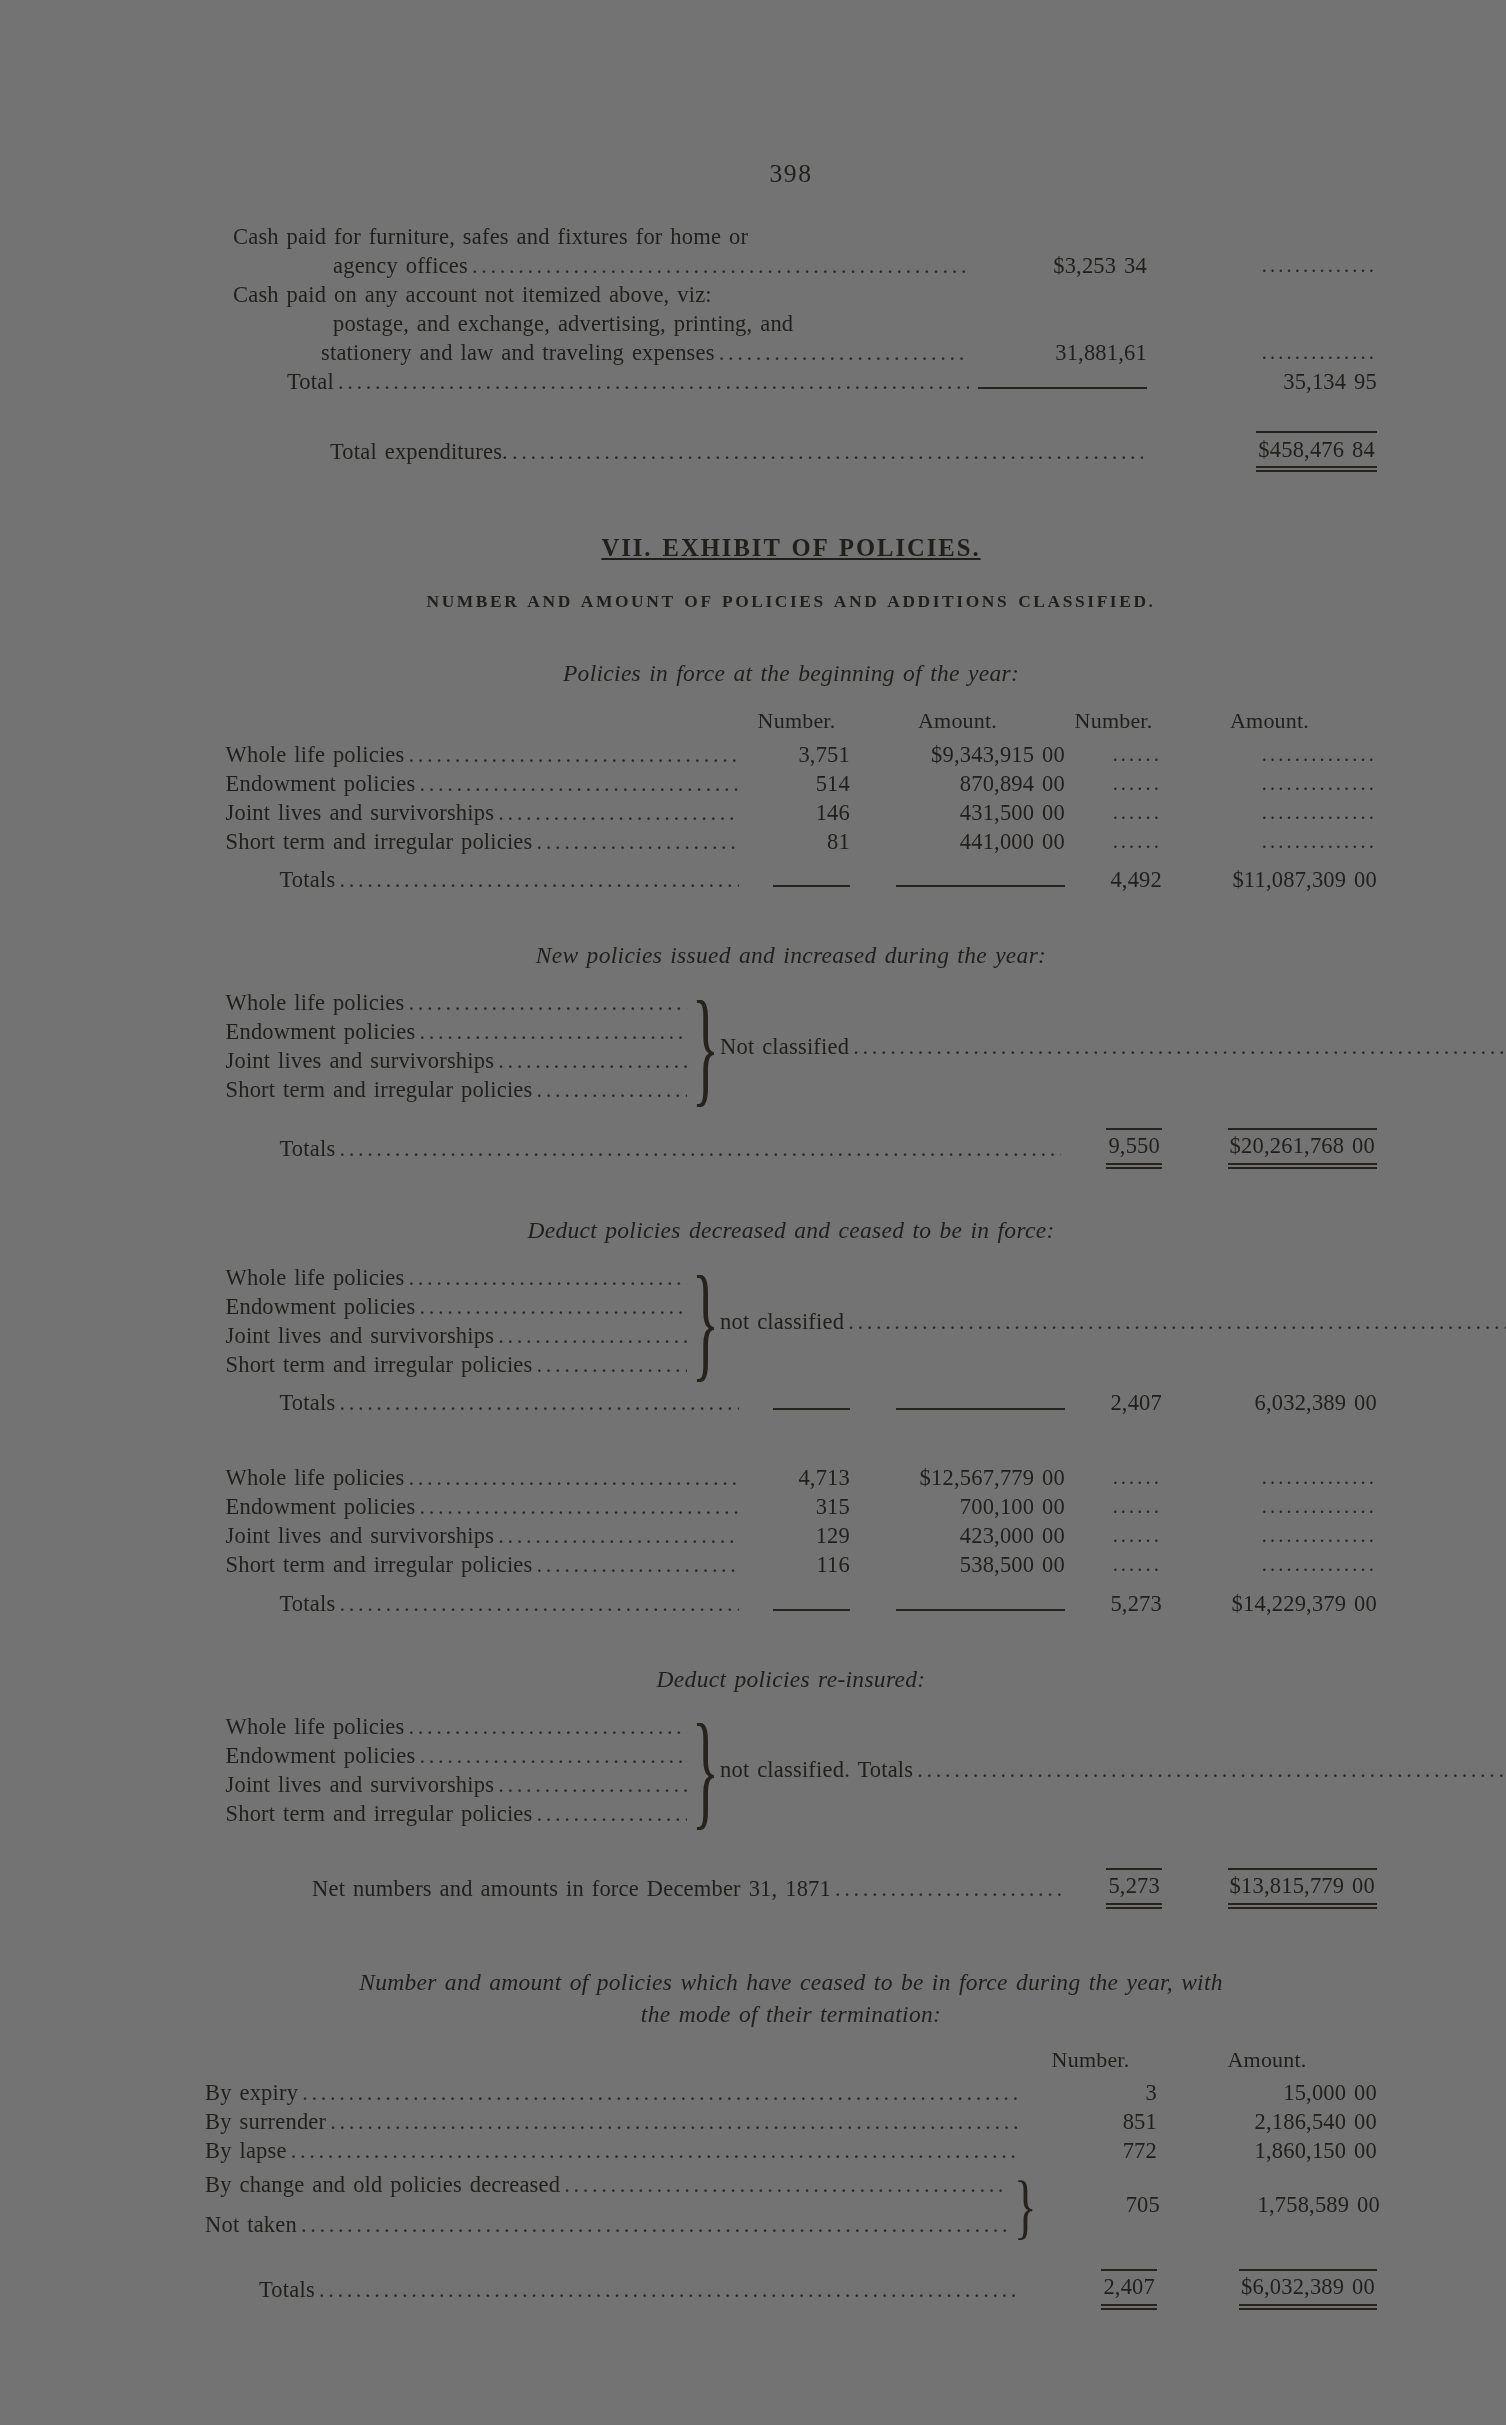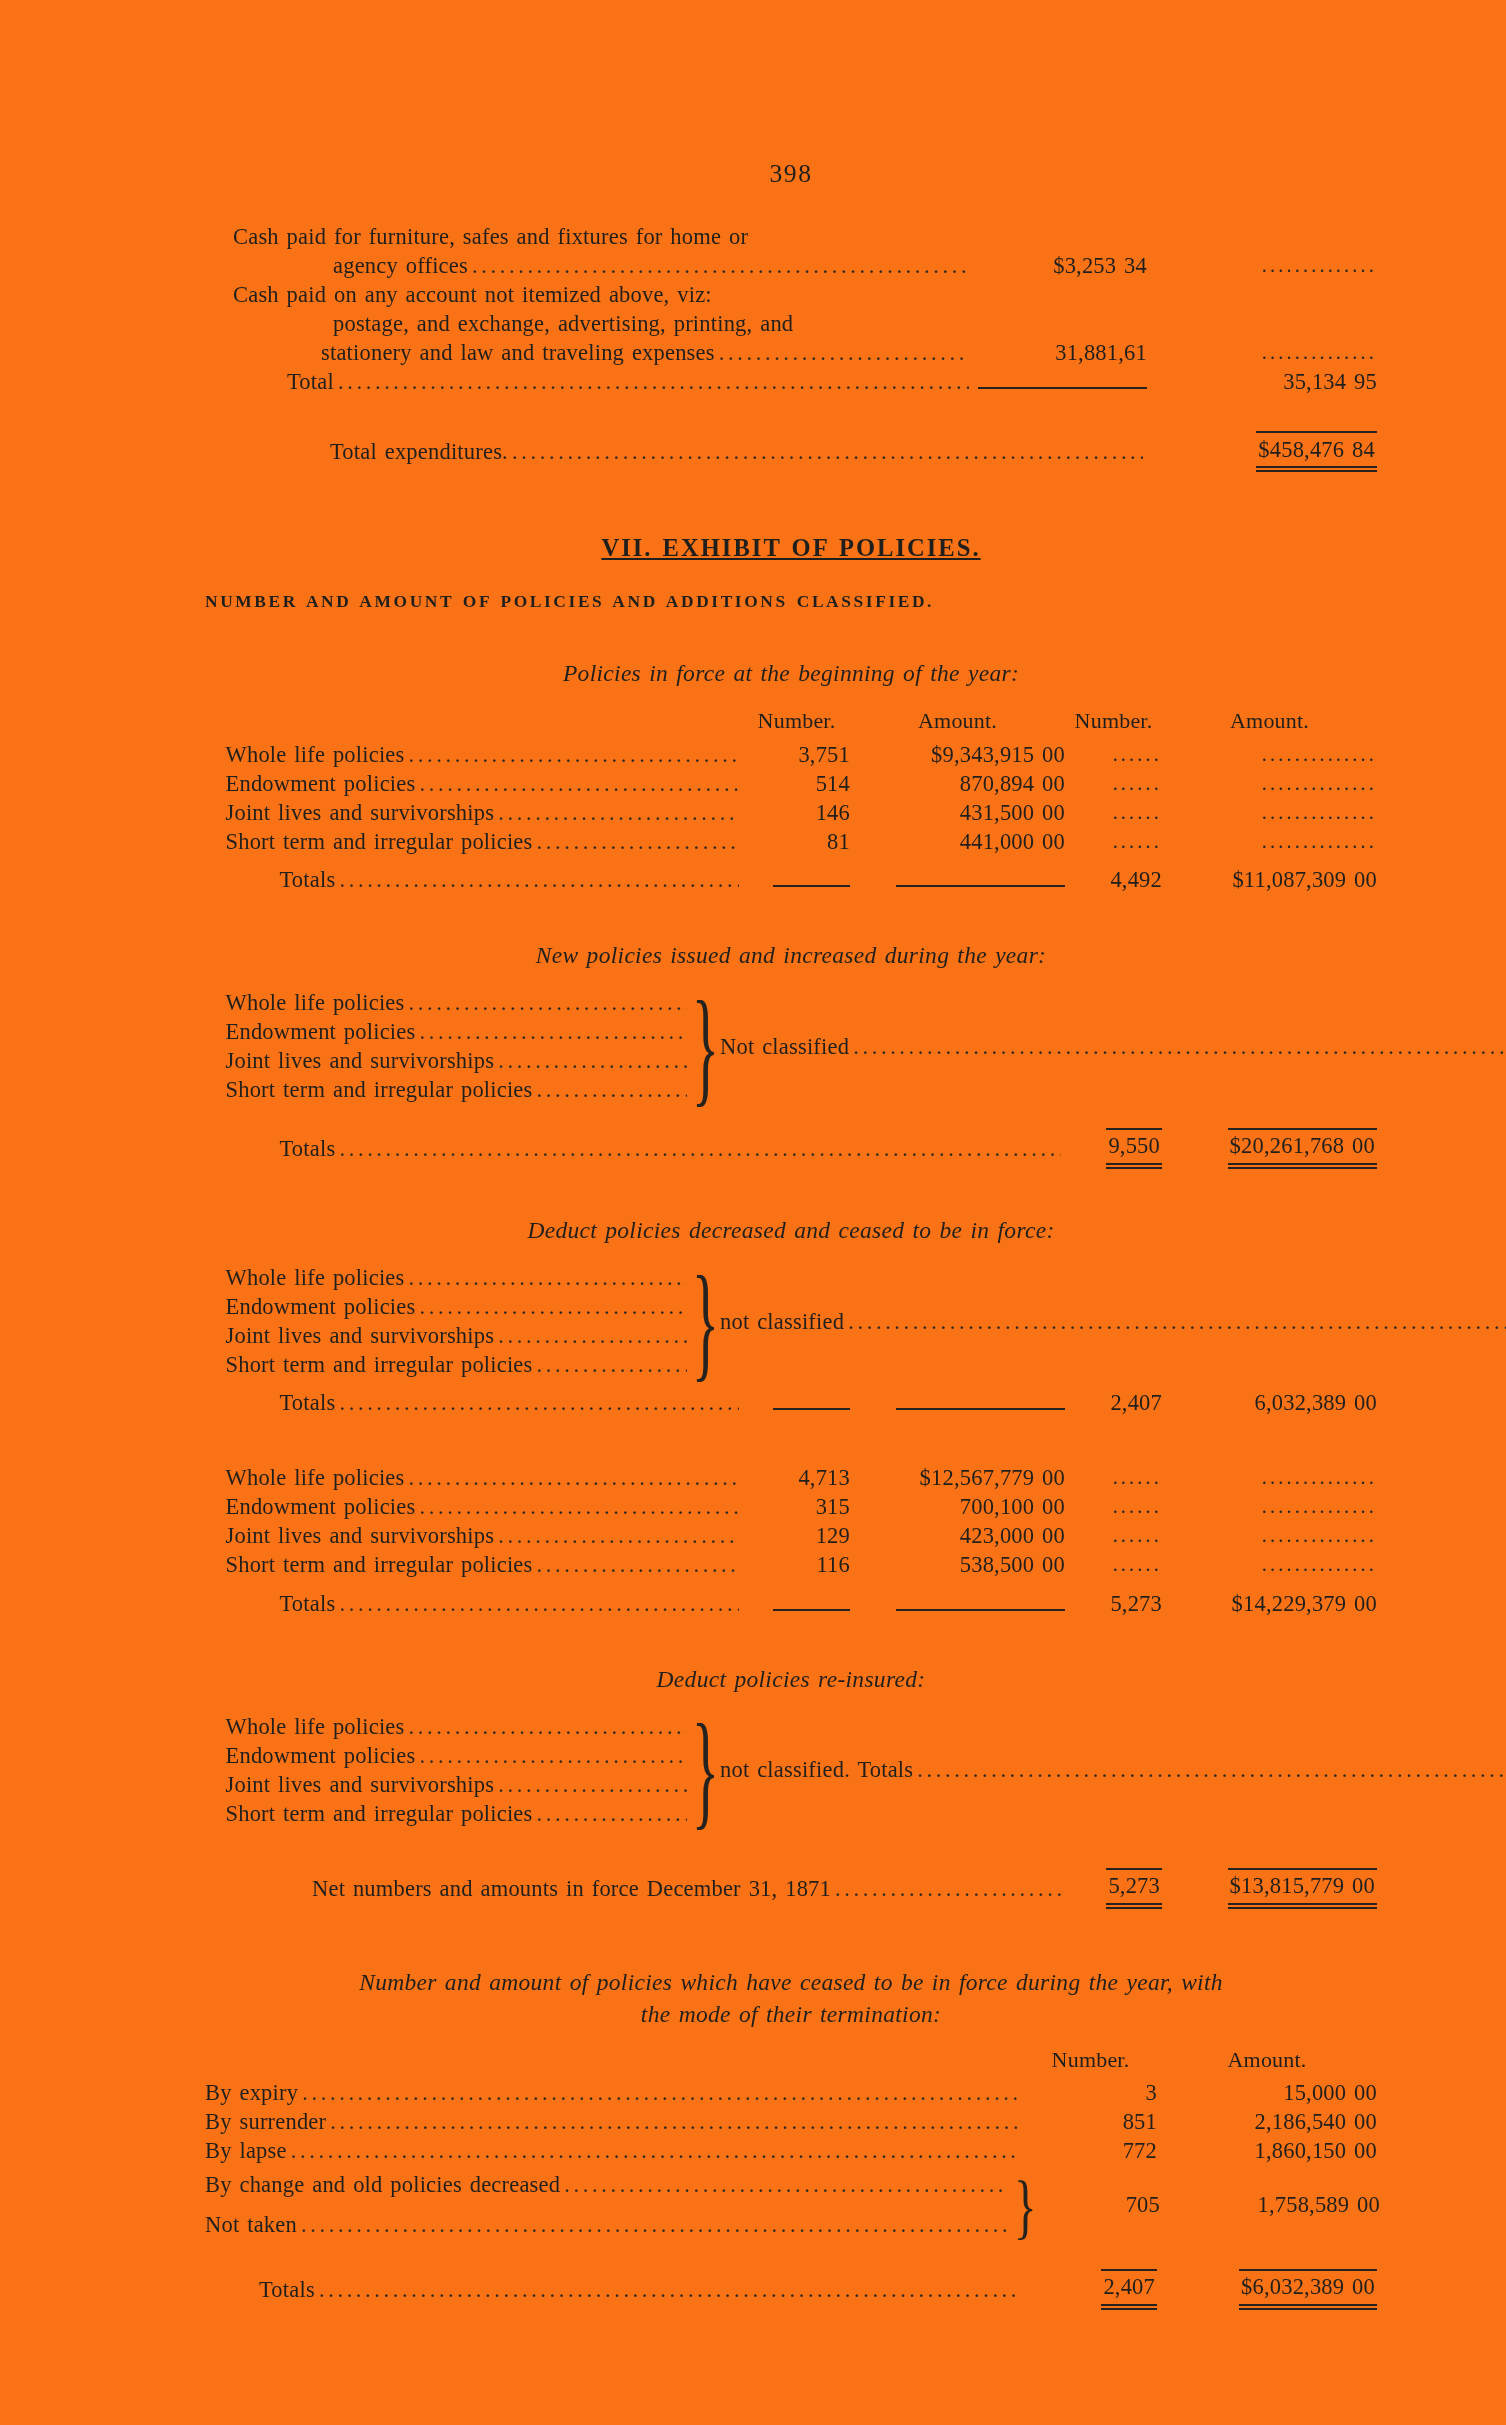--- a/index.html
+++ b/index.html
@@ -1,18 +1,18 @@
 <!DOCTYPE html>
 <html style="font-size:8.2px"><head>
 <meta charset="utf-8">
 <title>Scanned report page</title>
 <style>
   html,body{margin:0;padding:0;}
   body{background:#eceae5;font-family:"Liberation Serif","DejaVu Serif",serif;color:#211f1c;}
-  .page{position:relative;width:1507px;height:2426px;background:#f97316;overflow:hidden;}
+  .page{position:relative;width:1507px;height:2426px;background:#737373;overflow:hidden;}
   .content{width:1172px;margin-left:205px;padding-top:159px;font-size:22.5px;word-spacing:2px;letter-spacing:0.2px;}
 
   .page-number{text-align:center;font-size:25.6px;letter-spacing:1.5px;margin-bottom:33px;}
 
   .row{display:flex;align-items:center;line-height:29px;}
   .lbl{white-space:nowrap;}
   .fill{flex:1;}
   .leader{flex:1;overflow:hidden;white-space:nowrap;min-width:7.2px;margin:0 4.1px;}
   .leader::after{content:"..........................................................................................................................................................................................................";letter-spacing:3.6px;color:#2b2824;}
   .cell{flex:none;white-space:nowrap;text-align:right;}
@@ -33,21 +33,21 @@
 
   .hrule{display:inline-block;height:0;border-bottom:2px solid #26231e;}
   .w150{width:77px}.w330{width:169px}
   .gtval{display:inline-block;border-top:2px solid #26231e;border-bottom:6.1px double #26231e;padding:1.5px 2px 2.6px 2px;}
 
   .exp .row{padding-left:28px;}
   .exp{margin-bottom:0;}
   .grandrow{margin-top:35px;}
 
   .main-title{text-align:center;font-size:24.6px;letter-spacing:2px;margin-top:62px;text-decoration:underline;}
-  .subtitle{text-align:left;font-size:17.4px;letter-spacing:2.6px;margin-top:29px;}
+  .subtitle{text-align:center;font-size:17.4px;letter-spacing:2.6px;margin-top:29px;}
 
   .sec{margin-top:46px;}
   .ital{font-style:italic;font-weight:normal;text-align:center;font-size:23.5px;letter-spacing:0.3px;margin:0 0 17.4px 0;line-height:31px;}
   .tbl > .row{padding-left:20.5px;}
   .thead{margin-bottom:4.1px;}
   .totrow{margin-top:9.2px;}
   .gtrow{margin-top:23.5px;}
 
   .brace-group{display:flex;align-items:center;}
   .bg-labels{flex:none;width:486px;}

